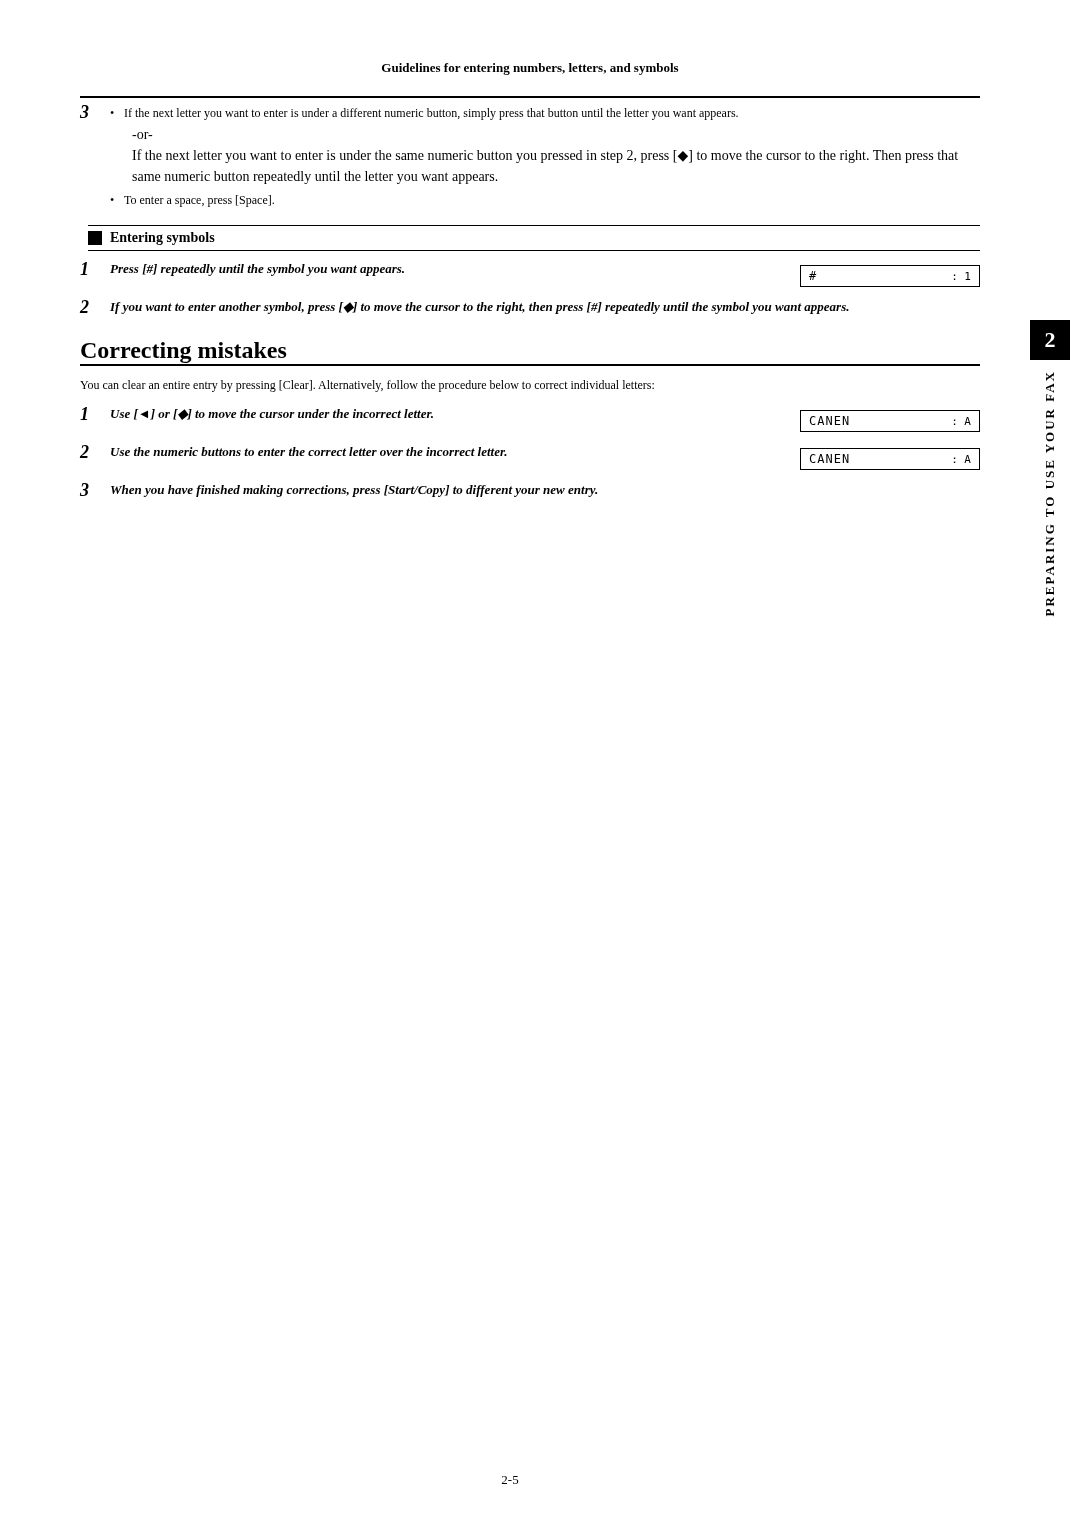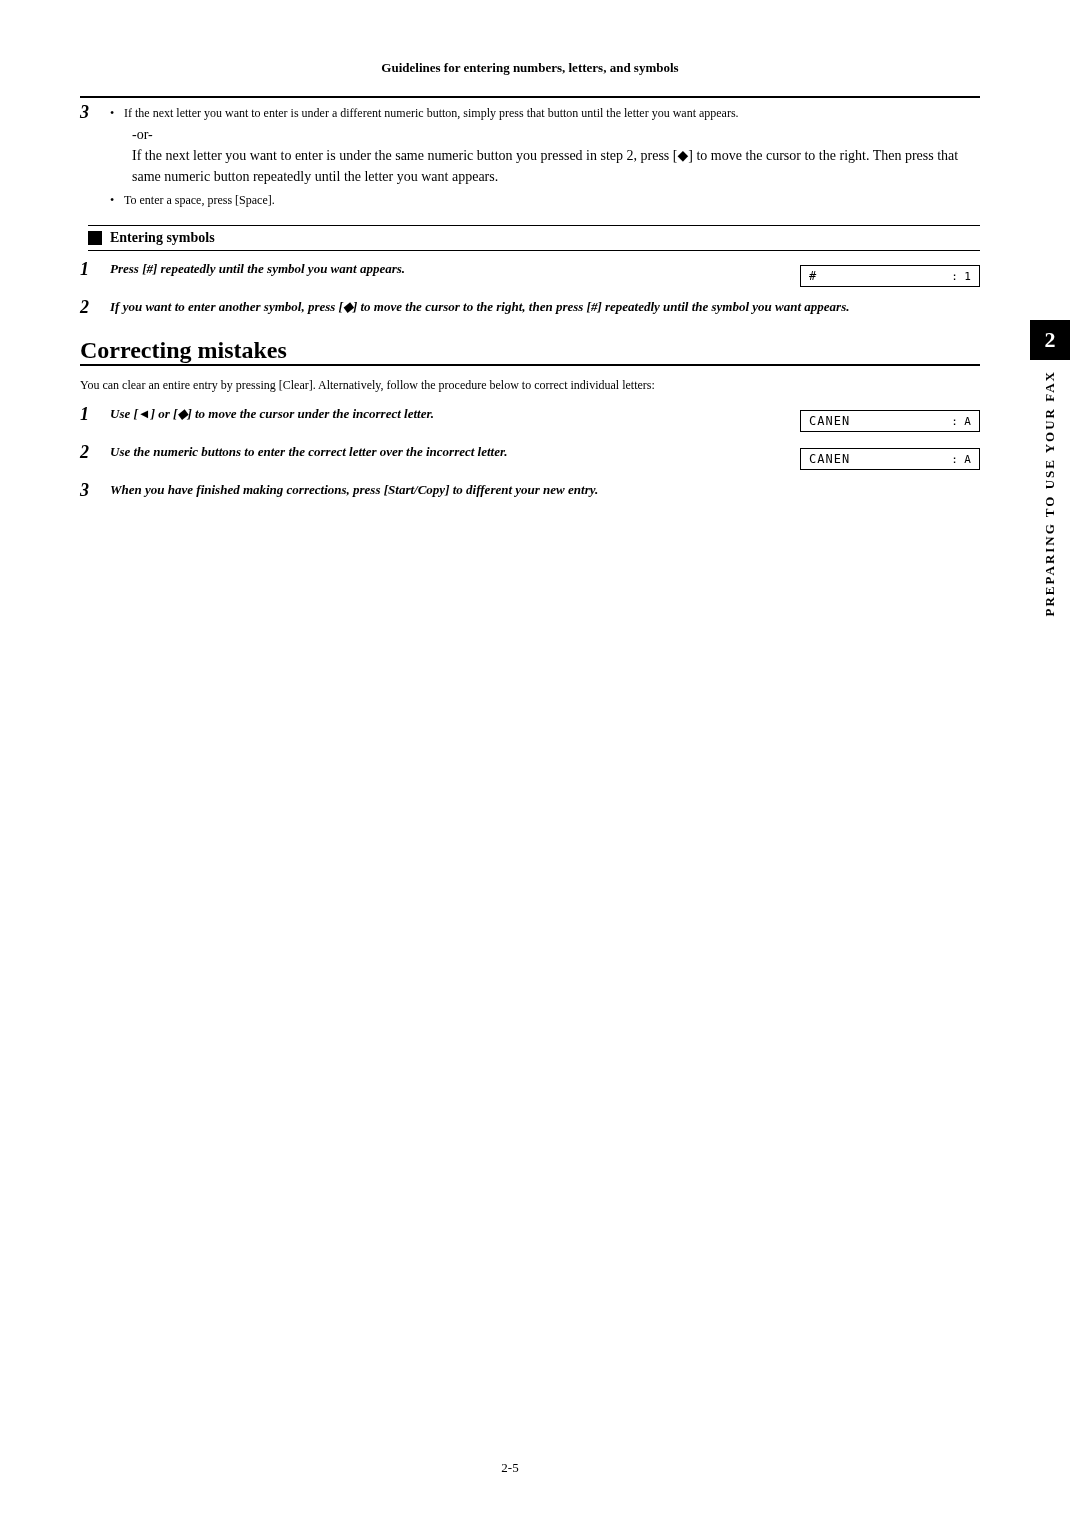--- a/index.html
+++ b/index.html
@@ -188,21 +188,21 @@
 
     .main-section-desc {
       font-size: 12px;
       line-height: 1.5;
       margin-bottom: 12px;
     }
 
     
     .page-footer {
       position: absolute;
-      bottom: 52px;
+      bottom: 40px;
       left: 0;
       right: 60px;
       display: flex;
       justify-content: center;
       font-size: 13px;
     }
   </style>
 </head>
 <body>
 

